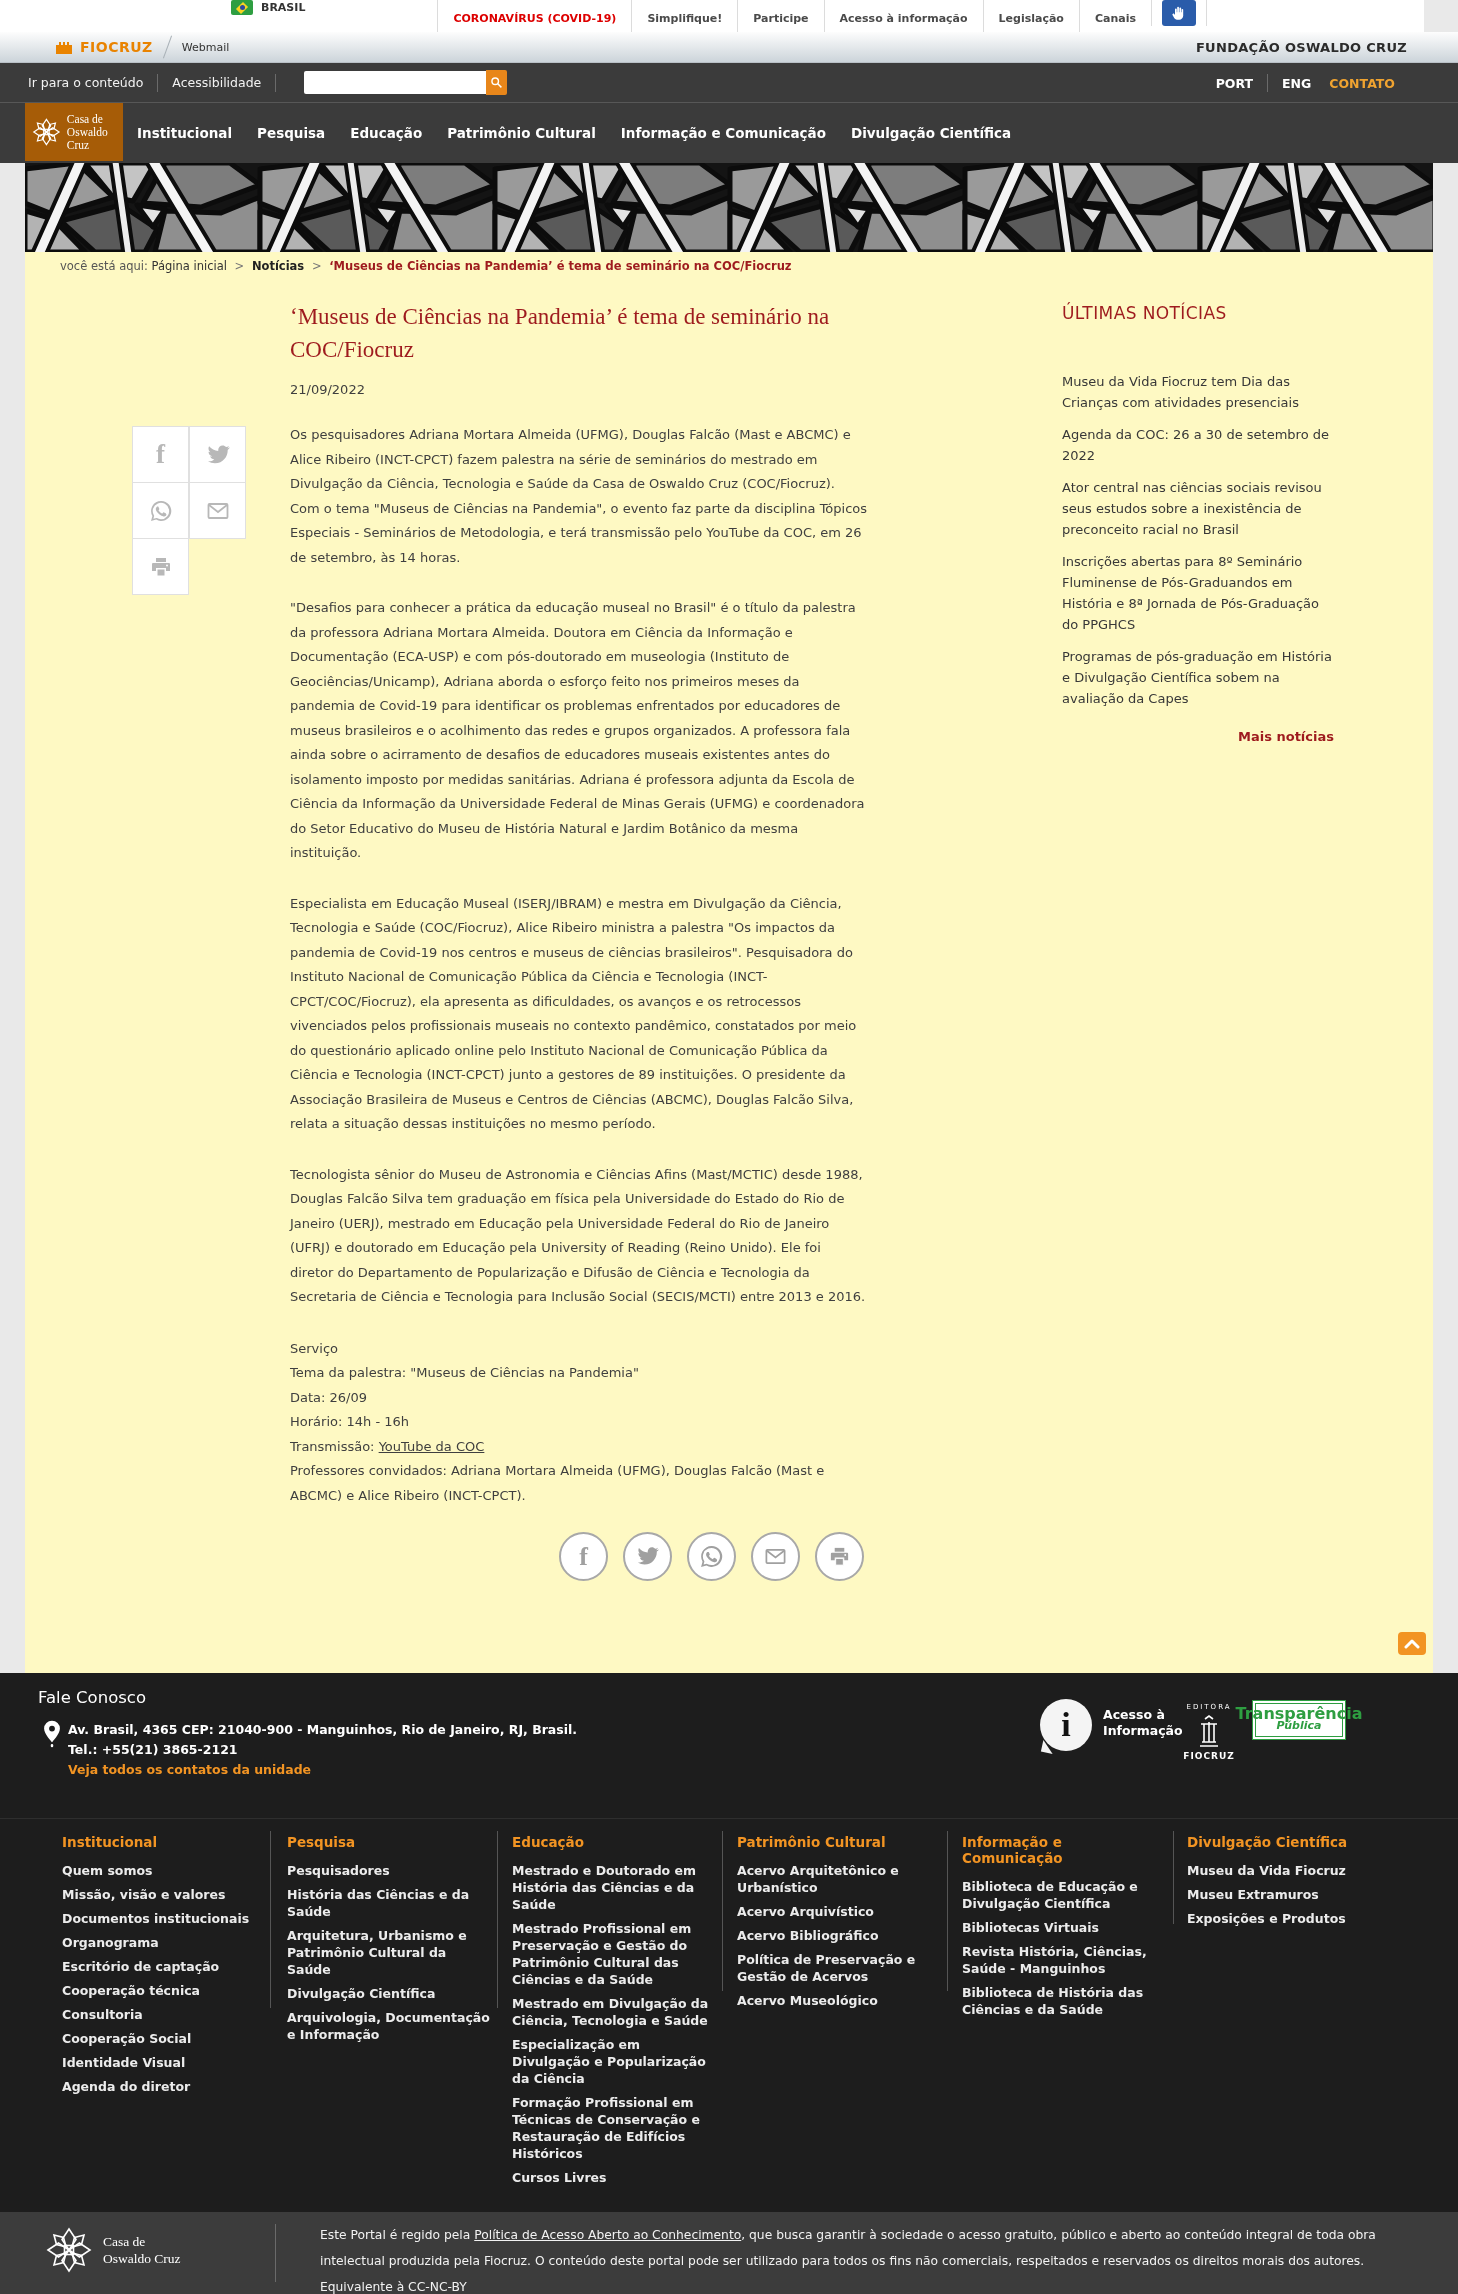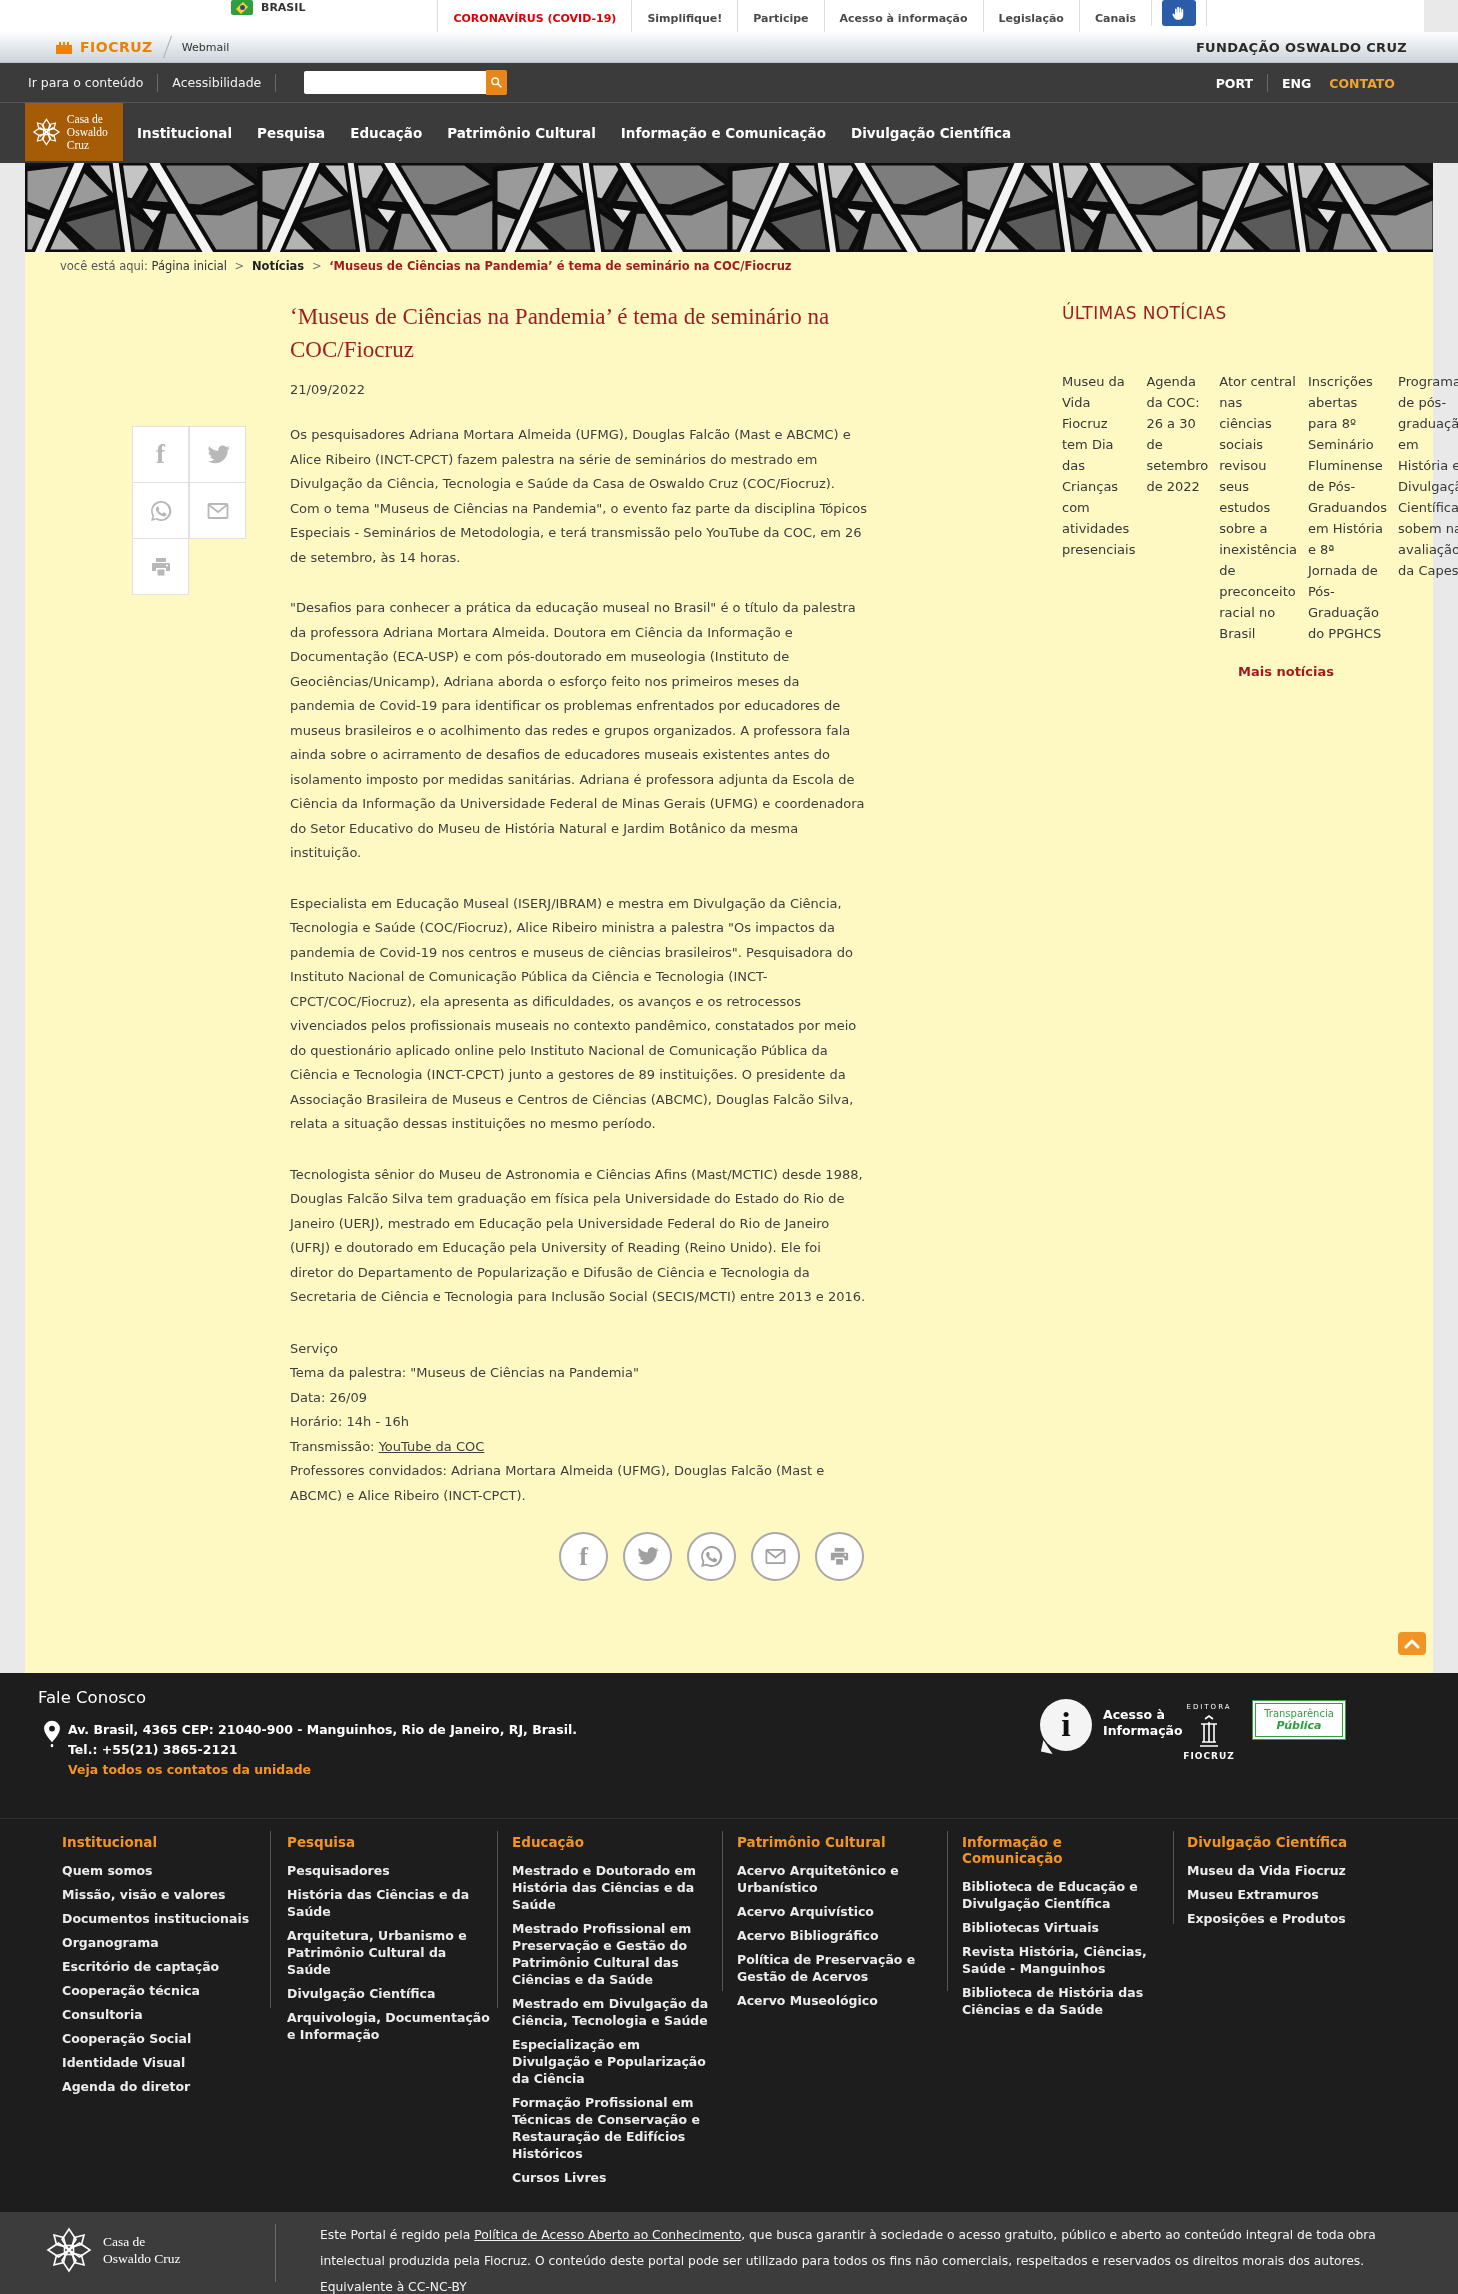--- a/index.html
+++ b/index.html
@@ -72,21 +72,21 @@
   .svc-block { margin-top:27px; font-size:13px; line-height:24.5px; color:#3f3f3f; }
   .svc-link { color:#3f3f3f; text-decoration:underline; cursor:pointer; }
   .share-circles { margin-top:24px; margin-left:auto; width:309px; display:flex; gap:15px; }
   .circle-btn { width:49px; height:49px; border:2px solid #a8a8a8; border-radius:50%; color:#a0a0a0;
                 display:flex; align-items:center; justify-content:center; cursor:pointer; background:#fff; }
   .circle-btn .fb-letter { font-family:"Liberation Serif", serif; font-weight:bold; font-size:26px; color:#a0a0a0; }
 
   
   .sidebar { position:absolute; left:1037px; top:140px; width:272px; }
   .sidebar h2 { font-size:17px; font-weight:500; letter-spacing:.4px; color:#9e1b1e; }
-  .news-list { margin-top:48px; display:flex; flex-direction:row; gap:11px; }
+  .news-list { margin-top:48px; display:flex; flex-direction:column; gap:11px; }
   .news-item { display:block; font-size:13px; line-height:21px; color:#383838; text-decoration:none; cursor:pointer; }
   .more-link { display:block; margin-top:20px; text-align:right; font-size:13px; font-weight:bold; color:#9e1b1e; cursor:pointer; }
 
   
   .totop { position:absolute; left:1398px; top:1632px; width:28px; height:23px; background:#f29423;
            border:none; border-radius:4px; display:flex; align-items:center; justify-content:center; cursor:pointer; }
 
   
   .footer-contact { position:absolute; top:1673px; left:0; width:1458px; height:145px; background:#1d1d1d; }
   .fc-title { position:absolute; left:38px; top:15px; font-size:16.5px; color:#fff; }
@@ -99,21 +99,21 @@
                   border-left:12px solid #f4f4f4; border-top:12px solid transparent; transform:rotate(12deg); }
   .access-badge .i-glyph { font-family:"Liberation Serif", serif; font-weight:bold; font-size:34px; color:#111; line-height:1; }
   .access-text { position:absolute; left:1103px; top:34px; font-size:12.5px; font-weight:bold; color:#fff; line-height:16px; }
   .editora-logo { position:absolute; left:1180px; top:18px; width:58px; height:82px; color:#fff;
                   display:flex; flex-direction:column; align-items:center; justify-content:center; gap:3px; cursor:pointer; }
   .editora-logo .ed-top { font-size:7px; letter-spacing:2px; }
   .editora-logo .ed-bottom { font-size:9px; font-weight:bold; letter-spacing:1px; }
   .transp-logo { position:absolute; left:1252px; top:27px; width:94px; height:40px; background:#fff;
                  border:1px solid #2e9e41; box-shadow:inset 0 0 0 2px #fff, inset 0 0 0 3px #2e9e41;
                  display:flex; flex-direction:column; align-items:center; justify-content:center; cursor:pointer; }
-  .transp-logo .t1 { font-size:10px; font-weight:normal; color:#2e9e41; line-height:12px; }
+  .transp-logo .t1 { font-size:16px; font-weight:bold; color:#2e9e41; line-height:12px; }
   .transp-logo .t2 { font-size:11px; font-weight:bold; font-style:italic; color:#2e9e41; line-height:12px; }
 
   .footer-nav { position:absolute; top:1818px; left:0; width:1458px; height:394px; background:#1d1d1d; border-top:1px solid #2e2e2e; }
   .fcol { position:absolute; top:15px; width:205px; }
   .fcol h4 { font-size:13.5px; font-weight:bold; color:#f29423; margin-bottom:12px; cursor:pointer; }
   .fcol .fitem { display:block; font-size:12.5px; font-weight:bold; color:#ececec; line-height:17px; margin-bottom:7px; text-decoration:none; cursor:pointer; }
   .fsep { position:absolute; top:12px; width:1px; background:#555; }
 
   .footer-bottom { position:absolute; top:2212px; left:0; width:1458px; height:82px; background:#3c3c3c; }
   .fb-logo { position:absolute; left:45px; top:14px; display:flex; align-items:center; gap:10px; }

